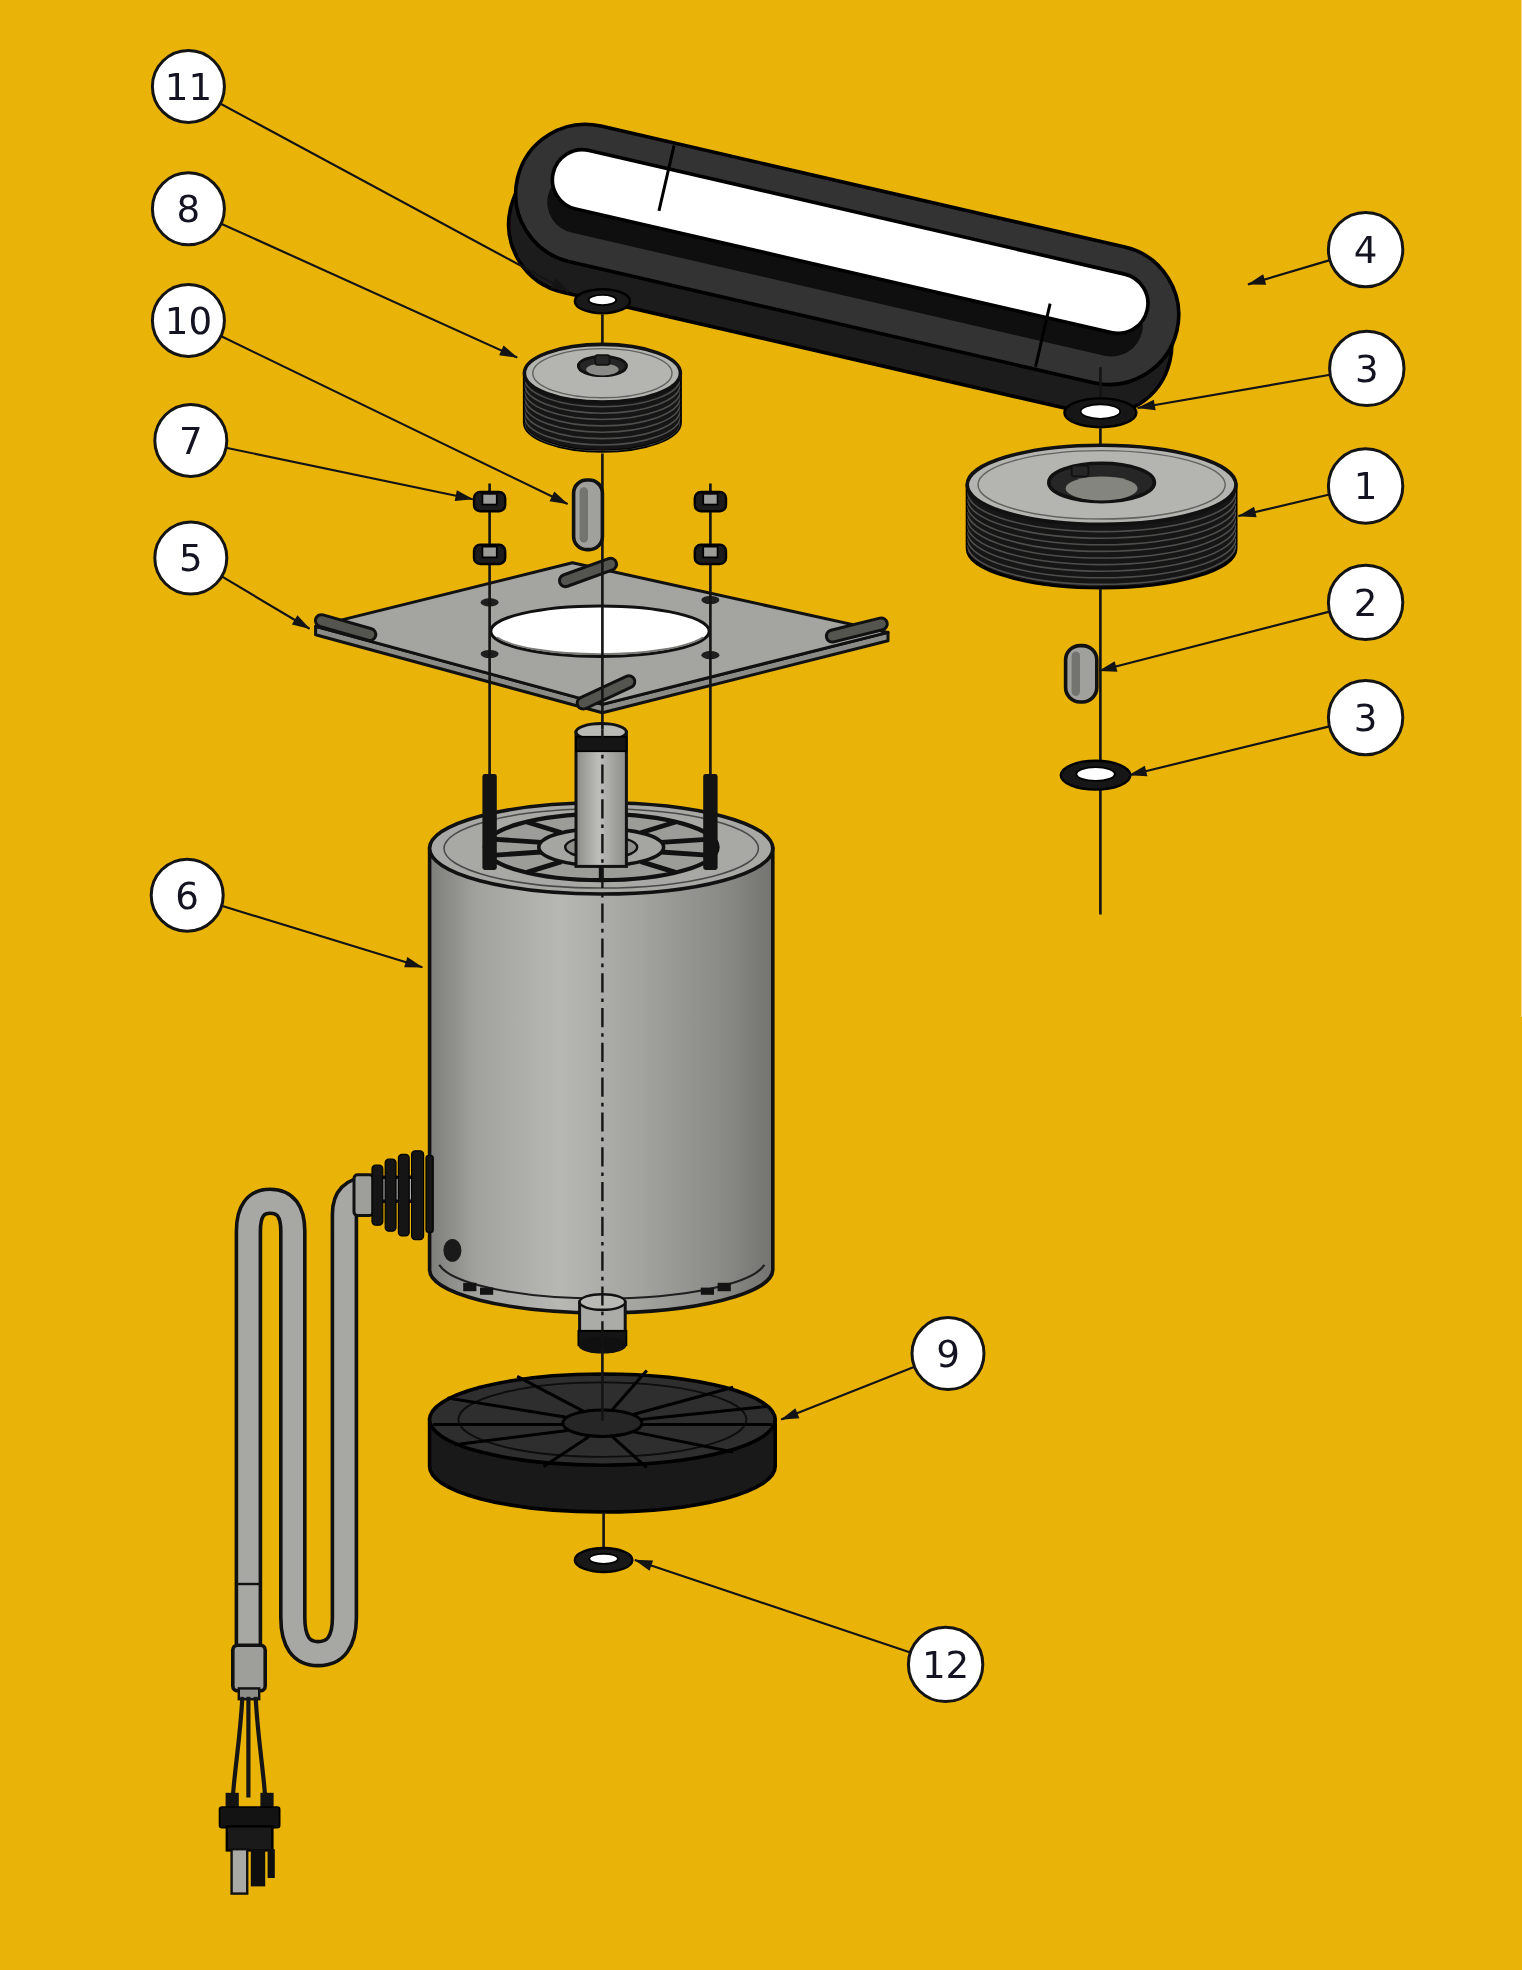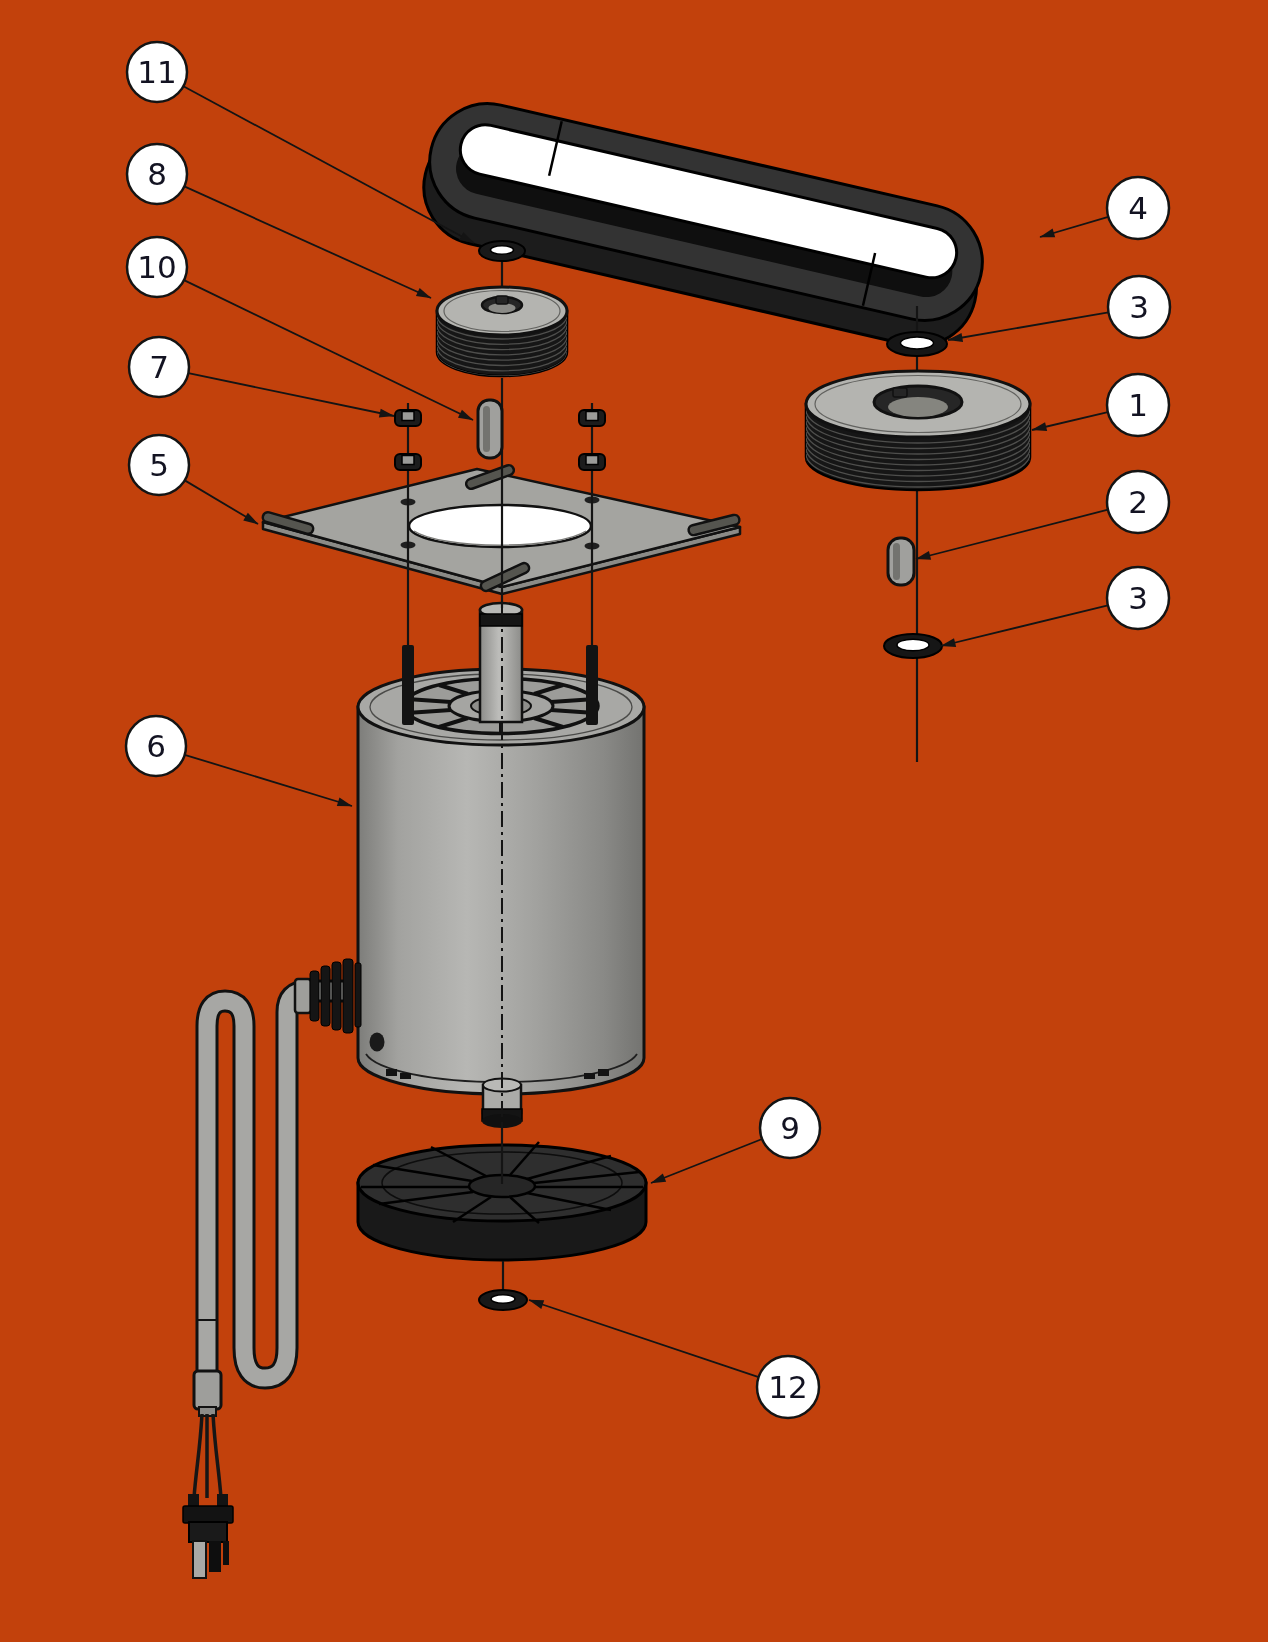--- a/index.html
+++ b/index.html
@@ -1,17 +1,17 @@
 <!DOCTYPE html>
 <html><head>
 <meta charset="utf-8">
 <style>
   html,body{margin:0;padding:0;background:#ffffff;}
   body{font-family:"DejaVu Sans", sans-serif;}
-  #stage{position:relative;width:1268px;height:1642px;background:#c2410c;overflow:hidden;}
+  #stage{position:relative;width:1268px;height:1642px;background:#eab308;overflow:hidden;}
   svg{display:block;}
   .balloon-num{font-family:"DejaVu Sans", sans-serif;font-size:31px;}
 </style>
 </head>
 <body>
 
 <div id="stage">
 <svg id="dwg" width="1268" height="1642" viewBox="0 0 1268 1642" xmlns="http://www.w3.org/2000/svg">
   <defs>
     <linearGradient id="gMotor" x1="0" y1="0" x2="1" y2="0">

